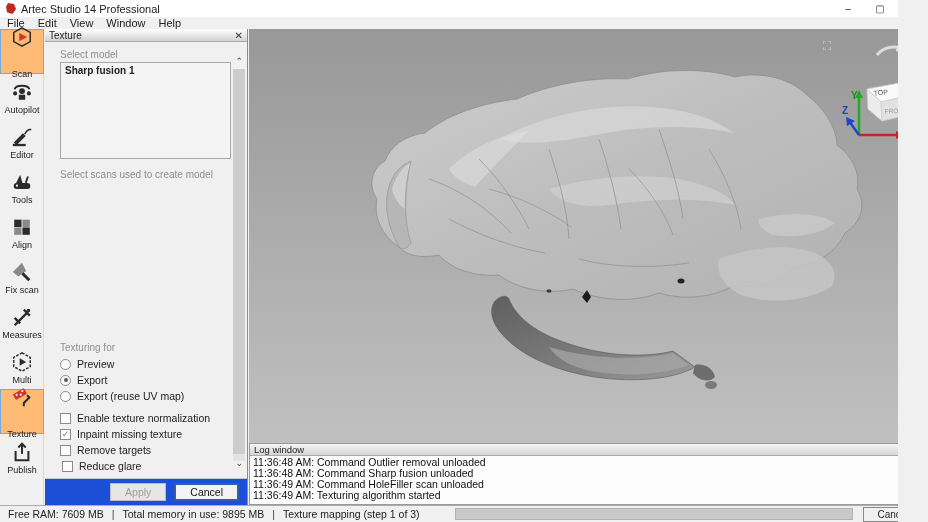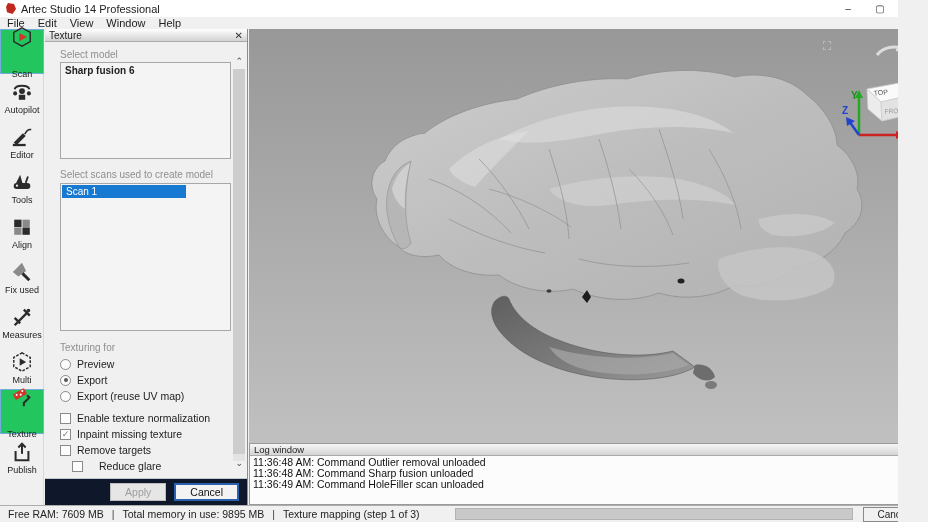--- a/index.html
+++ b/index.html
@@ -16,40 +16,40 @@
 
   
   .menubar { position:absolute; left:0; top:17px; width:928px; height:12px; background:#f0f0f0; display:flex; align-items:center; padding-left:7px; }
   .menu-item { margin-right:13px; font-size:11px; color:#222;text-align:right; }
 
   
   .sidebar { position:absolute; left:0; top:29px; width:44px; height:476px; background:#f0f0f0; border-right:1px solid #d9d9d9; }
   .side-item { width:44px; height:45px; display:flex; flex-direction:column; align-items:center; justify-content:center; padding-top:2px; }
   .side-item .icn { width:24px; height:24px; display:flex; align-items:center; justify-content:center; }
   .side-item .lbl { font-size:9px; color:#222; margin-top:1px; white-space:nowrap; }
-  .side-item.active { background:#22c55e; border:1px solid #74acdd;gap:20px; }
+  .side-item.active { background:#fdba74; border:1px solid #74acdd;gap:20px; }
 
   
   .panel { position:absolute; left:45px; top:29px; width:203px; height:476px; background:#f0f0f0; border-right:1px solid #8c8c8c; }
   .panel-header { position:absolute; left:0; top:0; width:202px; height:13px; background:linear-gradient(#ffffff,#d2d2d2); border-bottom:1px solid #aaa; display:flex; align-items:center; padding:0 4px; }
   .panel-header .ttl { font-size:10px; color:#222; }
   .panel-header .x { margin-left:auto; font-size:10px; color:#333; }
   .p-label { position:absolute; font-size:10px; color:#8f8f8f; }
   .listbox { position:absolute; background:#f4f4f4; border:1px solid #a8a8a8; }
   .lb-item { font-size:10px; padding:2px 4px; font-weight:bold; color:#222; }
   .lb-sel { font-size:10px; color:#fff; background:#1879d2; padding:1px 4px; width:124px; margin:1px; }
   .opt-row { position:absolute; display:flex; align-items:center; font-size:10.5px; color:#222; }
   .radio { width:11px; height:11px; border:1px solid #8a8a8a; border-radius:50%; background:#fdfdfd; margin-right:6px; position:relative; }
   .radio.on::after { content:""; position:absolute; left:2.5px; top:2.5px; width:4px; height:4px; border-radius:50%; background:#555; }
   .chk { width:11px; height:11px; border:1px solid #8a8a8a; background:#fdfdfd; margin-right:6px; display:flex; align-items:center; justify-content:center; font-size:9px; color:#777; }
   .pscroll-up { position:absolute; right:4px; top:27px; font-size:9px; color:#444; }
   .pscroll-track { position:absolute; right:2px; top:40px; width:12px; height:392px; background:#e3e3e3; }
   .pscroll-thumb { width:12px; height:385px; background:#cdcdcd; }
   .pscroll-dn { position:absolute; right:4px; top:429px; font-size:9px; color:#444; }
-  .panel-btnbar { position:absolute; left:0; top:449px; width:202px; height:27px; background:#0f172a; border-top:1px solid #c2c8d0; display:flex; align-items:center; justify-content:flex-end; gap:8px; padding-right:8px; }
+  .panel-btnbar { position:absolute; left:0; top:449px; width:202px; height:27px; background:#1d4ed8; border-top:1px solid #c2c8d0; display:flex; align-items:center; justify-content:flex-end; gap:8px; padding-right:8px; }
   .btn { font-size:10.5px; height:18px; padding:0 14px; background:#f0f0f0; border:1px solid #9a9a9a; }
   .btn.disabled { color:#9d9d9d; background:#e6e6e6; border-color:#bdbdbd; }
   .btn.default { border:2px solid #2a62b0; background:#f3f3f3; color:#111; }
 
   
   .viewport { position:absolute; left:249px; top:29px; width:679px; height:414px; background:linear-gradient(#989898,#c0c0c0); overflow:hidden; }
   .fitview { position:absolute; left:570px; top:10px; width:16px; height:14px; color:#cfcfcf; font-size:12px; line-height:14px; text-align:center; }
   .orbit { position:absolute; left:652px; top:92px; color:#c9c9c9; font-size:11px; }
 
   
@@ -165,21 +165,21 @@
       <span class="lbl">Align</span>
     </div>
 
     <div class="side-item">
       <span class="icn">
         <svg width="22" height="22" viewBox="0 0 24 24">
             <path d="M2 12 L12 2 L16.5 11 L8 17 Z" fill="#8a8a8a"></path>
             <path d="M12.5 13.5 L20 21" stroke="#2b2b2b" stroke-width="3.2"></path>
           </svg>
       </span>
-      <span class="lbl">Fix used</span>
+      <span class="lbl">Fix scan</span>
     </div>
 
     <div class="side-item">
       <span class="icn">
         <svg width="22" height="22" viewBox="0 0 24 24">
             <path d="M4 21 L18 7" stroke="#2b2b2b" stroke-width="2.6"></path>
             <path d="M14 4 L20.5 10.5" stroke="#2b2b2b" stroke-width="2.6"></path>
             <path d="M4 13 L10 19" stroke="#2b2b2b" stroke-width="2.6"></path>
             <circle cx="19" cy="5" r="2" fill="#2b2b2b"></circle>
           </svg>
@@ -226,28 +226,25 @@
 
   <div class="panel">
     <div class="panel-header">
       <span class="ttl">Texture</span>
       <span class="x">✕</span>
     </div>
 
     <div class="p-label" style="left:15px; top:20px;">Select model</div>
 
     <div class="listbox" style="left:15px; top:33px; width:171px; height:97px;">
-      <div class="lb-item">Sharp fusion 6</div>
+      <div class="lb-item">Sharp fusion 1</div>
     </div>
 
     <div class="p-label" style="left:15px; top:140px;">Select scans used to create model</div>
 
-    <div class="listbox" style="left:15px; top:154px; width:171px; height:148px;">
-      <div class="lb-sel">Scan 1</div>
-    </div>
 
     <div class="p-label" style="left:15px; top:313px;">Texturing for</div>
 
     <div class="opt-row" style="left:15px; top:329px;">
       <span class="radio"></span>
       <span>Preview</span>
     </div>
     <div class="opt-row" style="left:15px; top:345px;">
       <span class="radio on"></span>
       <span>Export</span>
@@ -262,21 +259,21 @@
       <span>Enable texture normalization</span>
     </div>
     <div class="opt-row" style="left:15px; top:399px;">
       <span class="chk">✓</span>
       <span>Inpaint missing texture</span>
     </div>
     <div class="opt-row" style="left:15px; top:415px;">
       <span class="chk"></span>
       <span>Remove targets</span>
     </div>
-    <div class="opt-row" style="left:27px; top:431px;gap:10px;">
+    <div class="opt-row" style="left:17px; top:431px;">
       <span class="chk"></span>
       <span>Reduce glare</span>
     </div>
 
     <div class="pscroll-up">⌃</div>
     <div class="pscroll-track">
         <div class="pscroll-thumb"></div>
       </div>
     <div class="pscroll-dn">⌄</div>
 
@@ -367,20 +364,21 @@
 
   <div class="logwin">
     <div class="log-header">
       <span class="ttl">Log window</span>
       <span class="x">✕</span>
     </div>
     <div class="log-body">
       <div class="log-line">11:36:48 AM: Command Outlier removal unloaded</div>
       <div class="log-line">11:36:48 AM: Command Sharp fusion unloaded</div>
       <div class="log-line">11:36:49 AM: Command HoleFiller scan unloaded</div>
+      <div class="log-line">11:36:49 AM: Texturing algorithm started</div>
     </div>
     <div class="log-scroll">
       <div class="up">▲</div>
       <div class="thumb"></div>
       <div class="dn">▼</div>
     </div>
   </div>
 
   <div class="statusbar">
     <span class="seg">Free RAM: 7609 MB</span>

